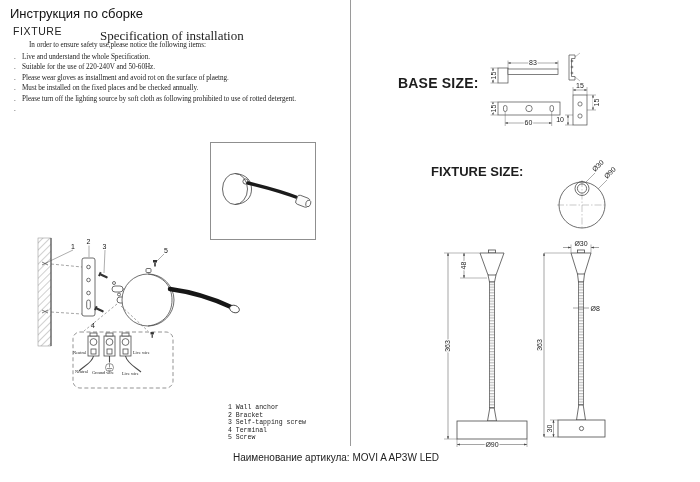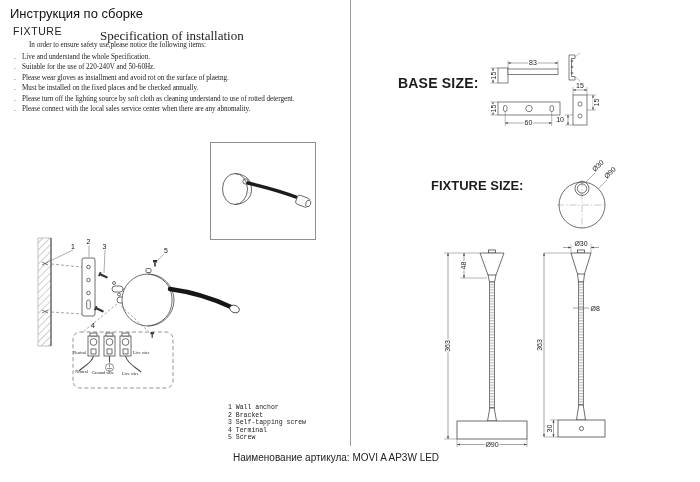--- a/index.html
+++ b/index.html
@@ -21,21 +21,21 @@
   .product-box svg{width:100%;height:100%;display:block;}
 
   .diagram{position:absolute;left:20px;top:232px;width:220px;height:162px;}
 
   .parts{position:absolute;left:228px;top:404px;font-family:"Liberation Mono","DejaVu Sans Mono",monospace;
          font-size:6.5px;line-height:7.5px;color:#222;white-space:nowrap;}
 
   
   .rp-title{position:absolute;right:9px;top:7px;font-size:11.5px;color:#222;}
   .rp-base-heading{position:absolute;left:398px;top:33px;font-size:14px;font-weight:700;letter-spacing:.2px;margin-top:42px;}
-  .rp-fixture-heading{position:absolute;left:398px;top:178px;font-size:13px;font-weight:700;padding-left:33px;}
+  .rp-fixture-heading{position:absolute;left:398px;top:164px;font-size:13px;font-weight:700;padding-left:33px;}
   .base-svg{position:absolute;left:480px;top:48px;width:155px;height:100px;}
   .fixture-svg{position:absolute;left:430px;top:155px;width:245px;height:300px;}
 
   .footer-text{position:absolute;left:233px;top:452px;font-size:10px;color:#222;}
 
   svg text{font-family:"Liberation Sans",sans-serif;}
   .dim{font-size:7px;fill:#222;paint-order:stroke;stroke:#fff;stroke-width:2.2px;stroke-linejoin:round;}
   .co{font-size:7px;fill:#111;}
   .wl{font-size:4.3px;fill:#222;font-family:"Liberation Serif",serif;}
 </style>
@@ -61,25 +61,24 @@
     <li>
         <span class="b">.</span>
         <span>Please wear gloves as installment and avoid rot on the surface of plaetng.</span>
       </li>
     <li>
         <span class="b">.</span>
         <span>Must be installed on the fixed places and be checked annually.</span>
       </li>
     <li>
         <span class="b">.</span>
-        <span>Please turn off the lighting source by soft cloth as cleaning understand to use of rotted detergent.</span>
-      </li>
-    <li>
-        <span class="b">.</span>
-        <span>Please connect with the local sales service center when there are any abnomality.</span>
+        <span>Please turn off the lighting source by soft cloth as following prohibited to use of rotted detergent.</span>
+      </li>
+    <li>
+        <span class="b">.</span>
       </li>
   </ul>
 
   <div class="product-box">
     <svg viewBox="0 0 104 96">
       <g stroke="#555" stroke-width="0.9" fill="none">
         <ellipse cx="24" cy="46" rx="12.5" ry="15.5" fill="#fff"></ellipse>
         <path d="M24,30.5 C36,31.5 40.5,38 40.5,46 C40.5,54 36,60.5 24,61.5"></path>
         <circle cx="34.5" cy="38.5" r="2.6"></circle>
       </g>

